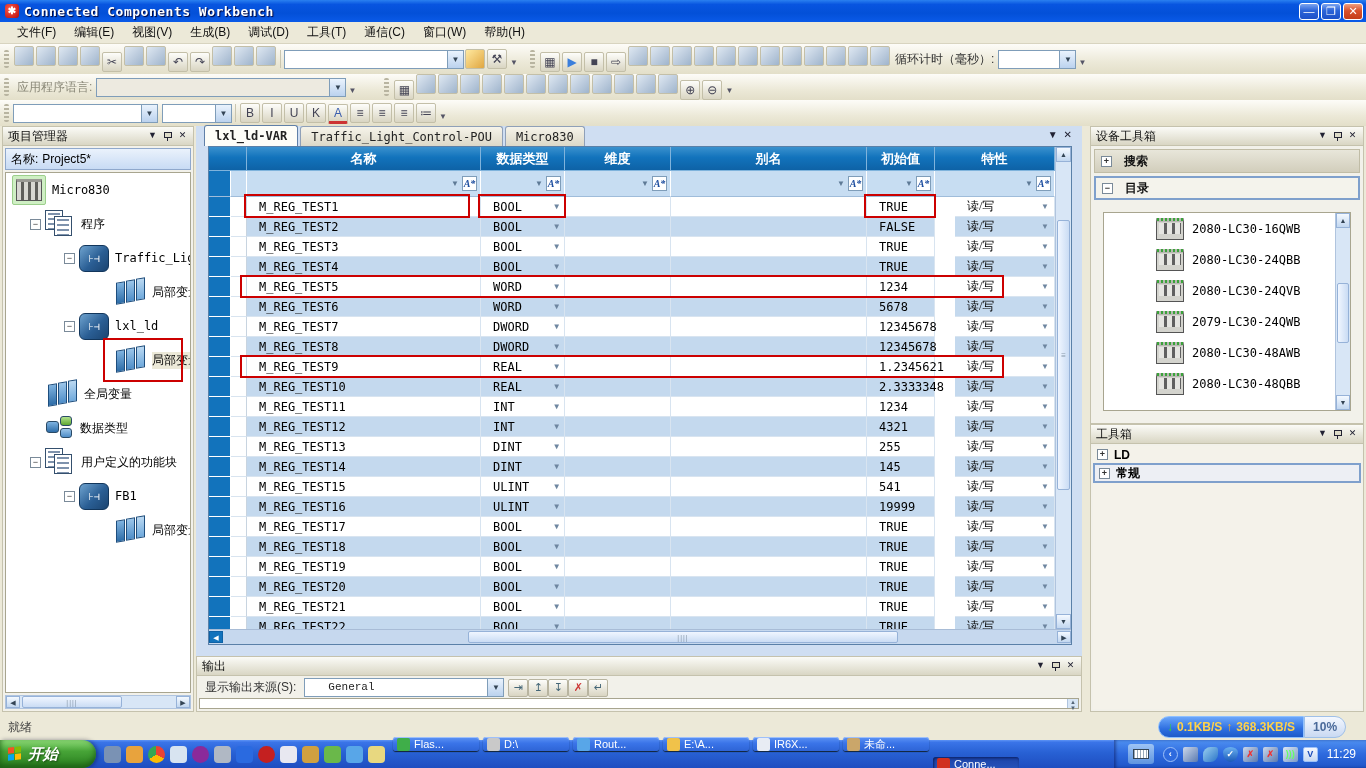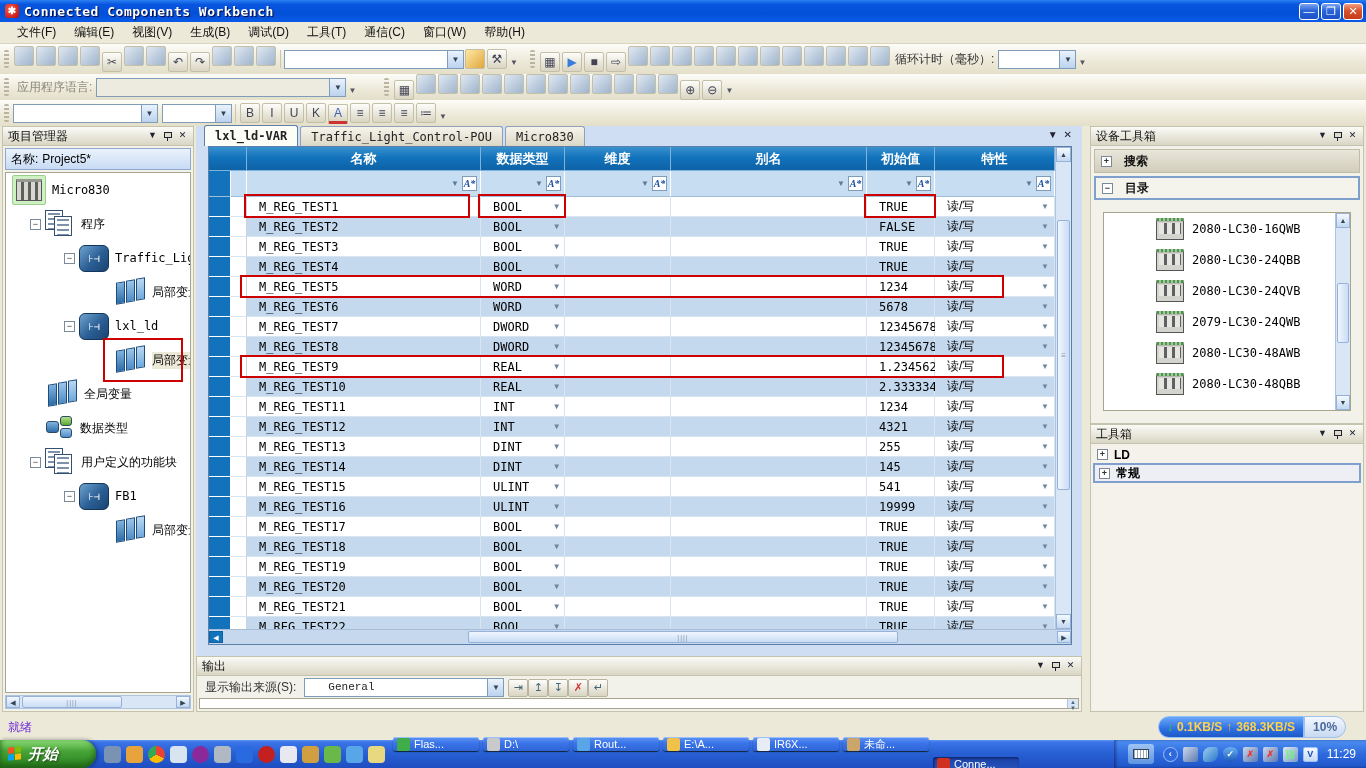--- a/index.html
+++ b/index.html
@@ -96,21 +96,21 @@
   .gf-cell { background:#C7DDF2; border-right:1px solid #fff; border-bottom:1px solid #9FBCDA; display:flex; align-items:center; justify-content:flex-end; padding-right:3px; gap:3px; }
   .gf-dd { font-size:8px; color:#5E7A96; }
   .afilter { width:15px; height:15px; background:#fff; border:1px solid #7F9DB9; color:#1F4FA0; font:italic bold 10px "Liberation Serif",serif; text-align:center; line-height:13px; }
   .g-row { height:20px; display:flex; }
   .gc { display:flex; align-items:center; font-family:"DejaVu Sans Mono",monospace; font-size:12px; color:#000; border-right:1px solid #D8E4F0; border-bottom:1px solid #D8E4F0; padding-left:12px; position:relative; }
   .g-row.even .gc { background:#C4D9EE; }
   .g-row.odd .gc { background:#fff; }
   .gc.rowhdr { background:#1273BC !important; border-bottom:1px solid #fff; border-right:1px solid #fff; padding:0; }
   .gc.ind { background:#fff !important; border-right:1px solid #C8D4E0; padding:0; }
   .gc .cdd { position:absolute; right:5px; font-size:8px; color:#6E86A0; }
-  .gc.attr { font-family:Liberation Sans, sans-serif; font-size:12px; }
+  .gc.attr { font-family:Liberation Serif, serif; font-size:12px;margin-left:20px; }
   .co-h{width:22px;flex:none}.co-i{width:16px;flex:none}.co-n{width:234px;flex:none}.co-t{width:84px;flex:none}
   .co-d{width:106px;flex:none}.co-a{width:196px;flex:none}.co-v{width:68px;flex:none}.co-p{flex:1}
   .co-hi{width:38px;flex:none}
   
   #grid-vscroll { width:16px; background:#D8E6F6; border-left:1px solid #B0C4DE; display:flex; flex-direction:column; }
   .vs-arrow { height:15px; background:linear-gradient(180deg,#F4F9FF,#C2D7F0); border:1px solid #96B2D8; font-size:7px; color:#345; text-align:center; line-height:14px; }
   #grid-vthumb { margin:58px 1px 0 1px; height:270px; background:linear-gradient(90deg,#F0F6FF,#CADCF4); border:1px solid #96B2D8; border-radius:2px; display:flex; align-items:center; justify-content:center; color:#89a; font-size:8px; }
   #grid-hscroll { height:15px; background:#C6D8EE; border-top:1px solid #A8BCD6; display:flex; align-items:center; }
   #grid-hthumb { width:430px; margin-left:245px; }
 
@@ -130,21 +130,21 @@
   .dev-label { font-family:"DejaVu Sans Mono",monospace; font-size:12px; color:#000; }
   #dev-vscroll { position:absolute; right:0; top:0; width:15px; height:100%; background:#D8E6F6; border-left:1px solid #B0C4DE; display:flex; flex-direction:column; }
   #dev-vthumb { margin:55px 1px 0 1px; height:60px; background:linear-gradient(90deg,#F0F6FF,#CADCF4); border:1px solid #96B2D8; border-radius:2px; }
   #toolbox-panel { position:absolute; left:1090px; top:298px; width:274px; height:288px; background:#F2F1EA; border:1px solid #C5C2AD; display:flex; flex-direction:column; }
   #toolbox-items { flex:1; margin:2px; background:#F4F2EA; }
   .tbx-row { height:17px; display:flex; align-items:center; gap:6px; padding:0 4px; font-size:12px; font-weight:bold; color:#000; }
   .tbx-row.sel { border:2px solid #7FA0CC; background:#EDEFF4; height:20px; }
   .tbx-row .expander { margin:0; }
 
   
-  #statusbar { position:absolute; left:0; top:712px; width:1366px; height:28px; background:#ECE9D8; font-size:12px; color:#6d28d9; }
+  #statusbar { position:absolute; left:0; top:712px; width:1366px; height:28px; background:#ECE9D8; font-size:12px; color:#404040; }
   #status-text { position:absolute; left:8px; bottom:4px; }
 
   
   #netspeed { position:absolute; left:1158px; top:716px; height:22px; display:flex; z-index:40; }
   #ns-main { display:flex; align-items:center; gap:4px; padding:0 8px; border-radius:11px 0 0 11px; border:1px solid #8FC0FF;
     background:linear-gradient(180deg,#6AA6FA,#2E6FE0 60%,#1E5BC8); color:#FFD24A; font-weight:bold; font-size:12px; }
   #ns-down-arrow { color:#35D435; font-weight:bold; } #ns-up-arrow { color:#FFB020; font-weight:bold; }
   #ns-pct { display:flex; align-items:center; padding:3px 8px; border-radius:0 11px 11px 0; background:linear-gradient(180deg,#F4F8FF,#C9D9F2); border:1px solid #9FC0E8; color:#4A6A9A; font-weight:bold; font-size:12px; }
 
   

